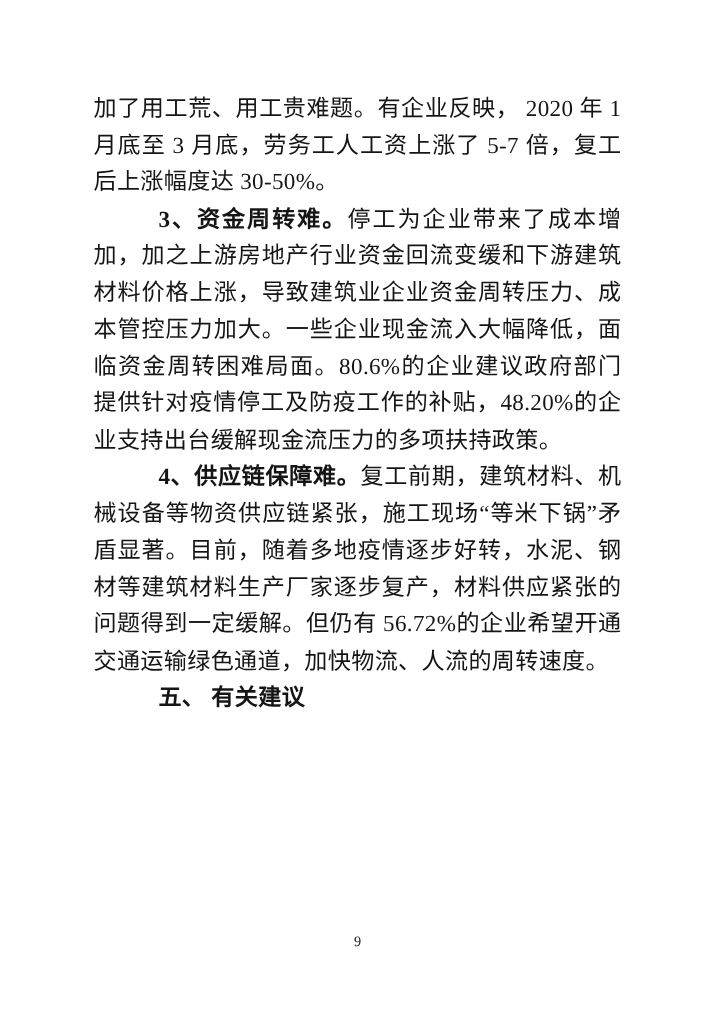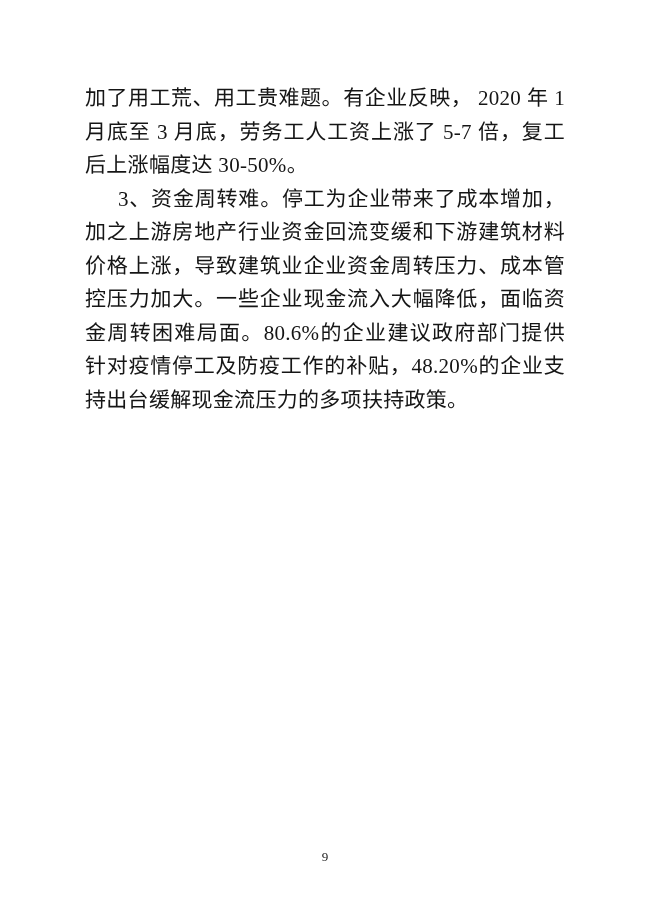--- a/index.html
+++ b/index.html
@@ -31,21 +31,22 @@
     font-size: 21px;
     line-height: 33.5px;
     text-align: justify;
     letter-spacing: 0.3px;
     word-break: break-all;
   }
   .para.indent {
     text-indent: 33px;
   }
   .para .bold {
-    font-weight: normal;
+    font-weight: bold;
+    margin-left: 26px;
   }
   .para.heading {
     font-weight: bold;
     text-align: left;
   }
   .footer {
     position: absolute;
     left: 0;
     right: 0;
     top: 847px;
@@ -56,17 +57,19 @@
     color: #222222;
   }
 </style>
 </head>
 <body>
 
 <div class="page">
   <div class="content">
       <p class="para"><span class="regular">加了用工荒、用工贵难题。有企业反映， 2020 年 1 月底至 3 月底，劳务工人工资上涨了 5-7 倍，复工后上涨幅度达 30-50%。</span></p>
       <p class="para indent"><span class="bold">3、资金周转难。</span><span class="regular">停工为企业带来了成本增加，加之上游房地产行业资金回流变缓和下游建筑材料价格上涨，导致建筑业企业资金周转压力、成本管控压力加大。一些企业现金流入大幅降低，面临资金周转困难局面。80.6%的企业建议政府部门提供针对疫情停工及防疫工作的补贴，48.20%的企业支持出台缓解现金流压力的多项扶持政策。</span></p>
+      <p class="para indent"><span class="bold">4、供应链保障难。</span><span class="regular">复工前期，建筑材料、机械设备等物资供应链紧张，施工现场“等米下锅”矛盾显著。目前，随着多地疫情逐步好转，水泥、钢材等建筑材料生产厂家逐步复产，材料供应紧张的问题得到一定缓解。但仍有 56.72%的企业希望开通交通运输绿色通道，加快物流、人流的周转速度。</span></p>
+      <p class="para indent heading"><span class="bold">五、 有关建议</span></p>
     </div>
   <div class="footer">
     <span class="pageno">9</span>
   </div>
 </div>
 
 </body></html>

